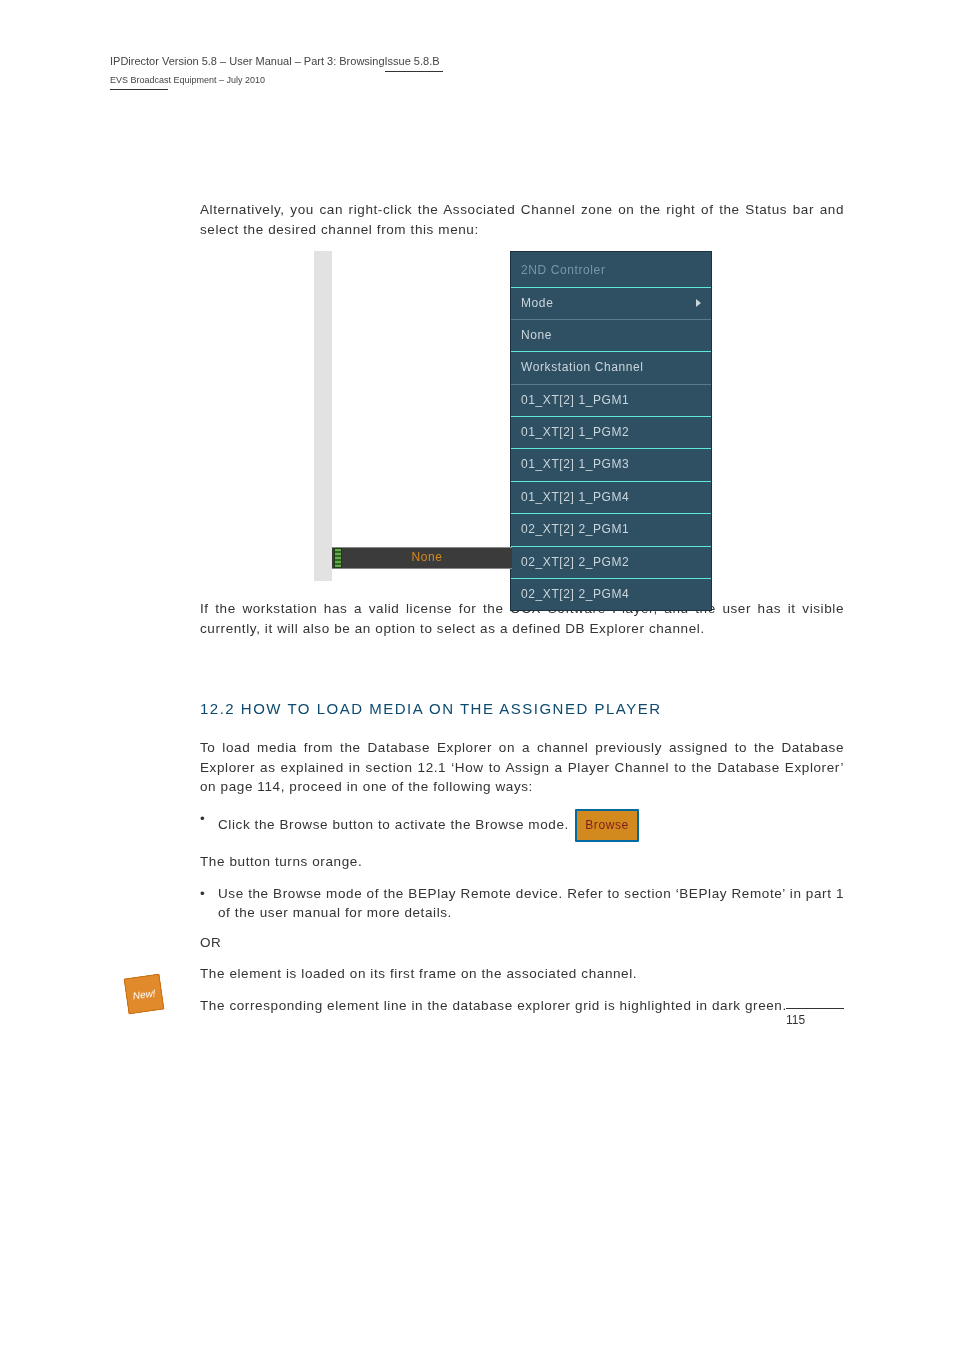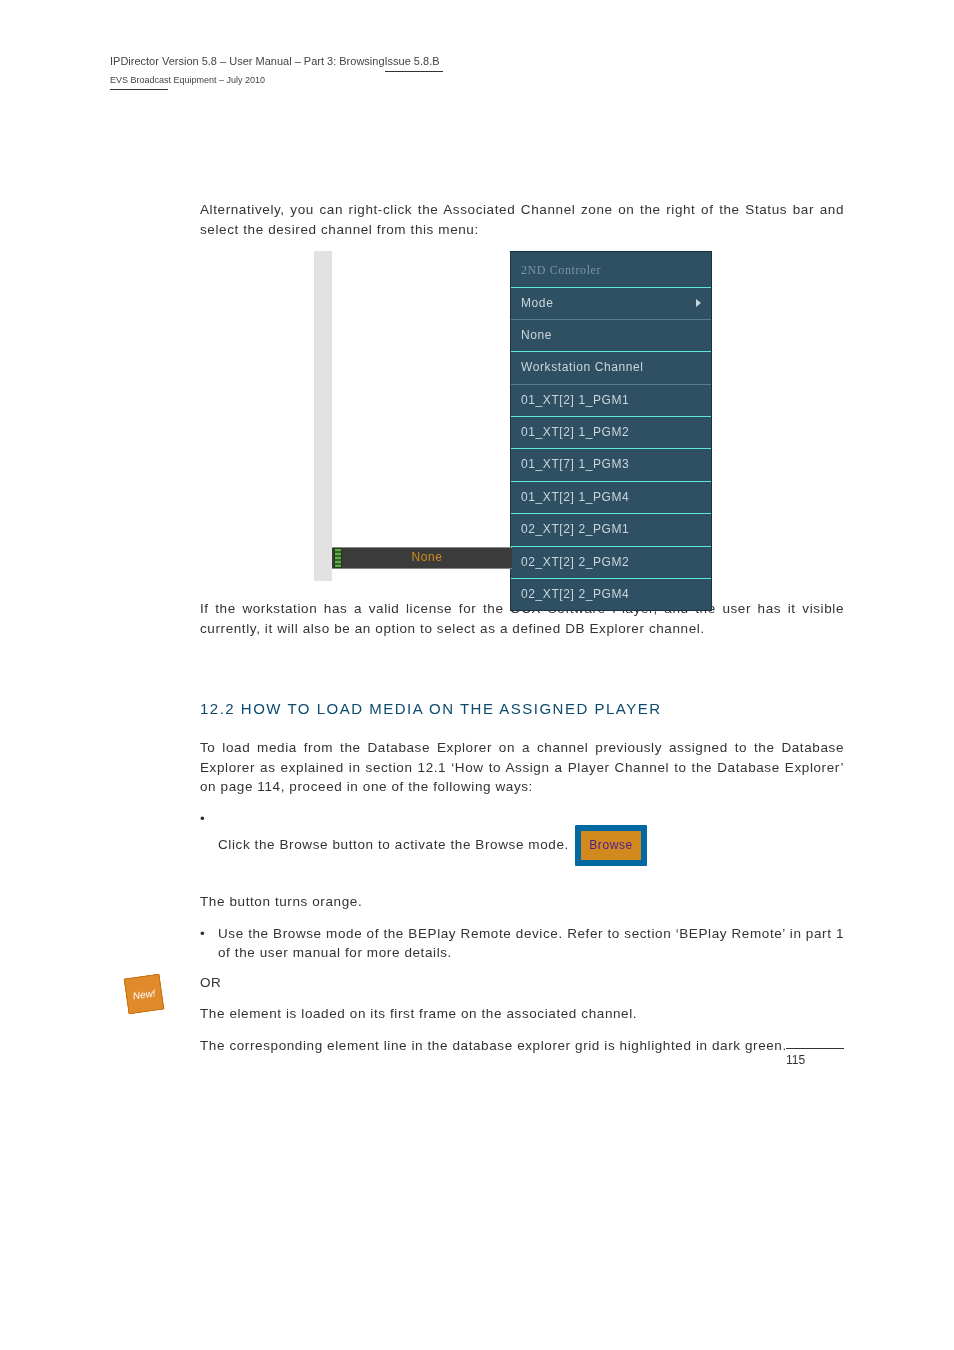--- a/index.html
+++ b/index.html
@@ -65,26 +65,26 @@
     top: 0;
   }
   .sub-indent {
     margin-left: 18px;
     margin-bottom: 12px;
   }
   .or-small { margin: 6px 0 10px 0; }
   .btn-inline {
     display: inline-block;
     vertical-align: middle;
-    border: 6px solid #0369a1;
+    border: 2px solid #0369a1;
     padding: 3px 6px;
     font-size: 11px;
-    color: #4c1d95;
+    color: #7f1d1d;
     border-radius: 1px;
-    margin: 16px 2px;
+    margin: 0 2px;
   }
   .btn-browse { background: #d28a1e; padding: 6px 8px; font-size: 12px; }
   .btn-play { background: #d28a1e; padding: 3px 5px; font-size: 11px; }
 
   .menu-figure {
     display: flex;
     justify-content: center;
     margin: 12px 0 18px 0;
     position: relative;
   }
@@ -128,21 +128,21 @@
     font-size: 12px;
     color: #cbd6dc;
   }
   .contextmenu .row {
     padding: 7px 10px;
     border-top: 1px solid #5eead4;
     display: flex;
     justify-content: space-between;
     align-items: center;
   }
-  .contextmenu .row:first-child { border-top: none; font-family: Liberation Serif, serif; }
+  .contextmenu .row:first-child { border-top: none; }
   .contextmenu .row.header { color: #7996a6; padding-top: 10px; }
   .contextmenu .row.sep { border-top: 1px solid #5a7a8d; }
   .arrow {
     width: 0; height: 0;
     border-top: 4px solid transparent;
     border-bottom: 4px solid transparent;
     border-left: 5px solid #cbd6dc;
   }
   .sidebar {
     position: absolute;
@@ -219,21 +219,21 @@
           <div class="row">
             <span>Workstation Channel</span>
           </div>
           <div class="row sep">
               <span>01_XT[2] 1_PGM1</span>
             </div>
           <div class="row">
               <span>01_XT[2] 1_PGM2</span>
             </div>
           <div class="row">
-              <span>01_XT[7] 1_PGM3</span>
+              <span>01_XT[2] 1_PGM3</span>
             </div>
           <div class="row">
               <span>01_XT[2] 1_PGM4</span>
             </div>
           <div class="row">
               <span>02_XT[2] 2_PGM1</span>
             </div>
           <div class="row">
               <span>02_XT[2] 2_PGM2</span>
             </div>

